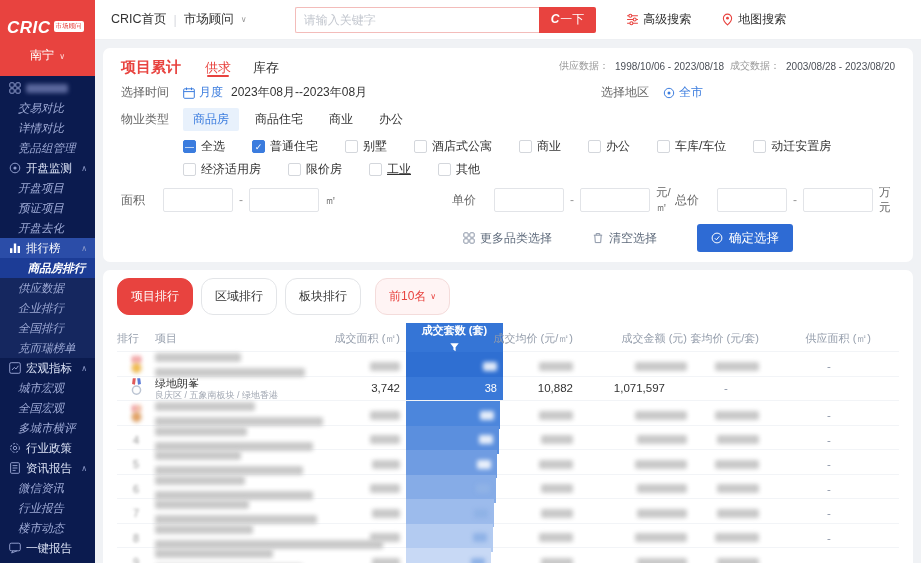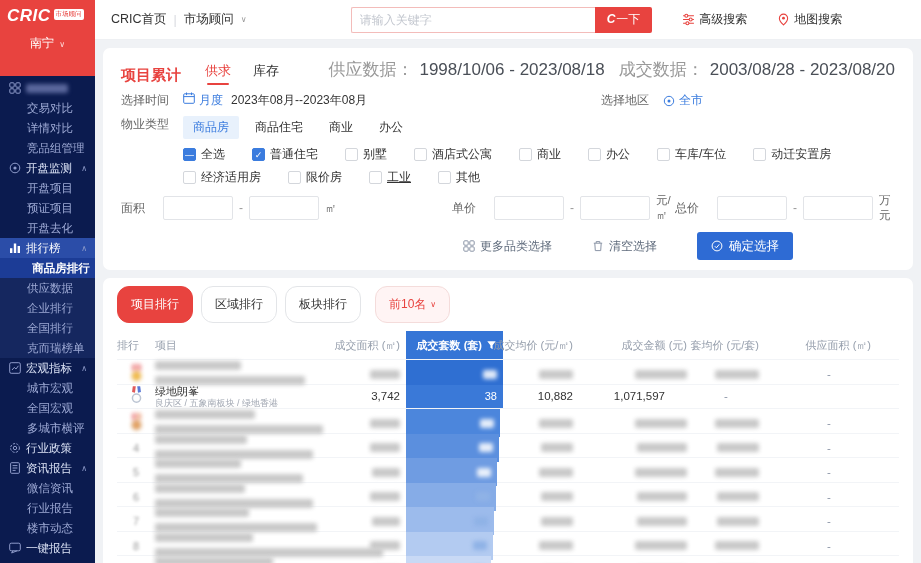--- a/index.html
+++ b/index.html
@@ -2,70 +2,70 @@
 <html><head>
 <meta charset="utf-8">
 <style>
   * { margin:0; padding:0; box-sizing:border-box; }
   html,body { width:921px; height:563px; overflow:hidden; background:#f0f2f5;
     font-family:"Liberation Sans","DejaVu Sans",sans-serif; }
   .app { width:921px; height:563px; display:flex; overflow:hidden; }
 
   
   .sidebar { width:95px; min-width:95px; background:#0B1B4F; color:#A9B4DC; display:flex; flex-direction:column; }
-  .side-head { background:#E8433F; height:76px; padding:6px 7px 4px; color:#fff; }
+  .side-head { background:#E8433F; height:76px; padding:18px 7px 4px; color:#fff; }
   .logo-row { display:flex; align-items:flex-start; gap:3px; }
   .logo-text { font-size:17px; font-weight:bold; font-style:italic; letter-spacing:.5px; }
   .logo-badge { font-size:6.5px; background:#fff; color:#E8433F; border-radius:2px; padding:1px 2px; margin-top:3px; white-space:nowrap; }
   .city-row { text-align:center; font-size:12px; margin-top:9px; color:#fff; }
   .city-caret { font-size:8px; color:#ffd9d8; margin-left:2px; }
   .side-menu { flex:1; overflow:hidden; padding-top:2px; }
   .side-item { height:20px; display:flex; align-items:center; font-size:11.5px; cursor:pointer; position:relative; }
   .side-item.group { padding-left:9px; color:#DDE4F7; }
-  .side-item.child { padding-left:27px; color:#9FABD6; }
+  .side-item.child { padding-left:18px; color:#9FABD6;font-style:italic; }
   .side-item .g-icon { width:12px; height:12px; margin-right:5px; display:inline-flex; color:#8F9CCB; }
   .side-item .g-icon svg { width:12px; height:12px; stroke-width:1; }
   .side-item .caret { position:absolute; right:8px; font-size:8px; color:#8F9CCB; }
   .side-item.section { background:#15275F; }
   .side-item.hl-group { background:#2B4DA8; color:#fff; }
   .side-item.hl-group .g-icon { color:#fff; }
   .side-item.active { background:#1C3C96; color:#fff; font-weight:bold;justify-content:center; }
   .mask { display:inline-block; height:9px; border-radius:2px; background:#c9c9c9; filter:blur(2px); }
   .mask.dk { background:#5a679c; }
 
   
   .main { flex:1; display:flex; flex-direction:column; overflow:hidden; }
   .topbar { height:40px; background:#fff; display:flex; align-items:center; padding:0 16px; border-bottom:1px solid #eef0f3; }
   .crumb { display:flex; align-items:center; gap:7px; font-size:12.5px; color:#333; }
   .crumb .sep { color:#d8dadf; }
   .crumb .caret { font-size:8px; color:#999; }
-  .search-wrap { display:flex; margin-left:104px; }
+  .search-wrap { display:flex; margin-left:48px; }
   .search-input { width:244px; height:26px; border:1px solid #f3bcba; border-right:none; border-radius:2px 0 0 2px; padding:0 8px; font-size:12px; color:#333; outline:none; }
   .search-input::placeholder { color:#c3c7cf; }
   .search-btn { height:26px; padding:0 12px; background:#E8433F; color:#fff; border:none; border-radius:0 2px 2px 0; font-size:12px; cursor:pointer; font-family:inherit; }
   .search-btn i { font-style:italic; font-weight:bold; margin-right:1px; }
   .top-links { display:flex; gap:30px; margin-left:30px; }
   .top-link { display:flex; align-items:center; gap:4px; font-size:12px; color:#333; cursor:pointer; }
   .top-link .t-icon { color:#E8433F; width:13px; height:13px; display:inline-flex; }
   .top-link .t-icon svg { width:13px; height:13px; }
 
   .content { flex:1; padding:8px 8px 0; overflow:hidden; }
   .card { background:#fff; border-radius:7px; }
 
   
   .card-filter { padding:10px 18px 8px; }
   .f-head { display:flex; align-items:flex-end; }
   .panel-title { color:#E8433F; font-size:15px; font-weight:bold; margin-right:24px; }
   .f-tabs { display:flex; gap:22px; }
-  .f-tab { font-size:13px; color:#333; padding-bottom:5px; cursor:pointer; position:relative; }
+  .f-tab { font-size:13px; color:#333; cursor:pointer; position:relative; }
   .f-tab.active { color:#E8433F; }
   .f-tab.active::after { content:""; position:absolute; left:2px; right:2px; bottom:0; height:2px; background:#E8433F; border-radius:1px; }
-  .d-ranges { margin-left:auto; font-size:17px; color:#4a4f57; display:flex; gap:6px; align-items:center; padding-bottom:4px;}
+  .d-ranges { margin-left:auto; font-size:10px; color:#4a4f57; display:flex; gap:6px; align-items:center; padding-bottom:4px;}
   .d-ranges .lab { color:#999; }
-  .f-row { display:flex; align-items:flex-start; margin-top:7px; font-size:12px; }
+  .f-row { display:flex; align-items:center; margin-top:7px; font-size:12px; }
   .f-label { width:62px; color:#666; flex-shrink:0; }
   .b-icon { width:12px; height:12px; display:inline-flex; color:#3B7CDE; margin-right:4px; }
   .b-icon svg { width:12px; height:12px; }
   .blue { color:#3B7CDE; }
   .time-range { color:#333; margin-left:8px; }
   .region-group { display:flex; align-items:center; margin-left:auto; margin-right:192px; }
   .region-group .f-label { width:auto; margin-right:14px; }
   .ptype-opt { padding:3px 10px; border-radius:2px; color:#333; margin-right:6px; cursor:pointer; }
   .ptype-opt.selected { background:#E8F1FC; color:#3B7CDE; }
   .checks { display:flex; flex-wrap:wrap; column-gap:27px; row-gap:6px; flex:1; }
@@ -91,21 +91,21 @@
   .card-rank { margin-top:8px; padding:8px 14px 0; height:327px; overflow:hidden; }
   .r-pills { display:flex; align-items:center; gap:8px; margin-bottom:8px; }
   .pill { height:37px; display:flex; align-items:center; padding:0 13px; border:1px solid #e3e5e8; border-radius:12px; font-size:12px; color:#333; background:#fff; cursor:pointer; }
   .pill.active { background:#E8433F; border-color:#E8433F; color:#fff; }
   .pill.top-filter { margin-left:6px; background:#FFF4F4; border-color:#F4DCDB; color:#E8433F; gap:4px; }
   .pill.top-filter .caret { font-size:8px; }
   .t-row { display:grid; grid-template-columns:38px minmax(0,1fr) 62px 97px 92px 98px 94px 112px; align-items:stretch; }
   .t-head { height:28px; }
   .t-head .th { display:flex; align-items:center; font-size:11px; color:#949DAB; white-space:nowrap; }
   .th.ta-r, .td.ta-r { justify-content:flex-end; }
-  .th.hl { background:#3575D6; color:#fff; font-weight:bold; padding:0 6px; justify-content:flex-end; gap:4px; }
+  .th.hl { background:#3575D6; color:#fff; font-weight:bold; padding:0 6px; justify-content:flex-end; gap:4px;flex-direction:column; }
   .th.hl .s-icon { width:11px; height:11px; display:inline-flex; color:#fff; }
   .th.hl svg { width:11px; height:11px; }
   .t-body .t-row { height:24.5px; border-top:1px solid #f2f4f7; }
   .td { display:flex; align-items:center; font-size:11.5px; color:#333; overflow:visible; white-space:nowrap; }
   .td.rank-c { justify-content:center; }
   .rank-num { color:#999; font-size:11px; filter:blur(1.5px); }
   .medal.blurred { filter:blur(2px); }
   .proj { display:flex; flex-direction:column; justify-content:center; line-height:1.15; }
   .proj .p-name { font-size:11px; color:#333; }
   .proj .p-sub { font-size:9px; color:#a2a8b3; margin-top:1px; }
@@ -299,21 +299,21 @@
       <section class="card card-filter">
         <div class="f-head">
           <span class="panel-title">项目累计</span>
           <div class="f-tabs" id="panel-tabs">
               <span class="f-tab active">供求</span>
               <span class="f-tab">库存</span>
             </div>
           <div class="d-ranges">
             <span class="lab">供应数据：</span>
             <span>1998/10/06 - 2023/08/18</span>
-            <span class="lab" style="margin-left:8px">成交数据：</span>
+            <span class="lab" style="">成交数据：</span>
             <span>2003/08/28 - 2023/08/20</span>
           </div>
         </div>
 
         <div class="f-row">
           <span class="f-label">选择时间</span>
           <span class="b-icon">
               <svg viewBox="0 0 12 12" fill="none" stroke="currentColor">
                 <rect x="0.7" y="1.8" width="10.6" height="9.5" rx="1"></rect>
                 <path d="M0.7 4.6h10.6M3.5 0.5v2.6M8.5 0.5v2.6"></path>

